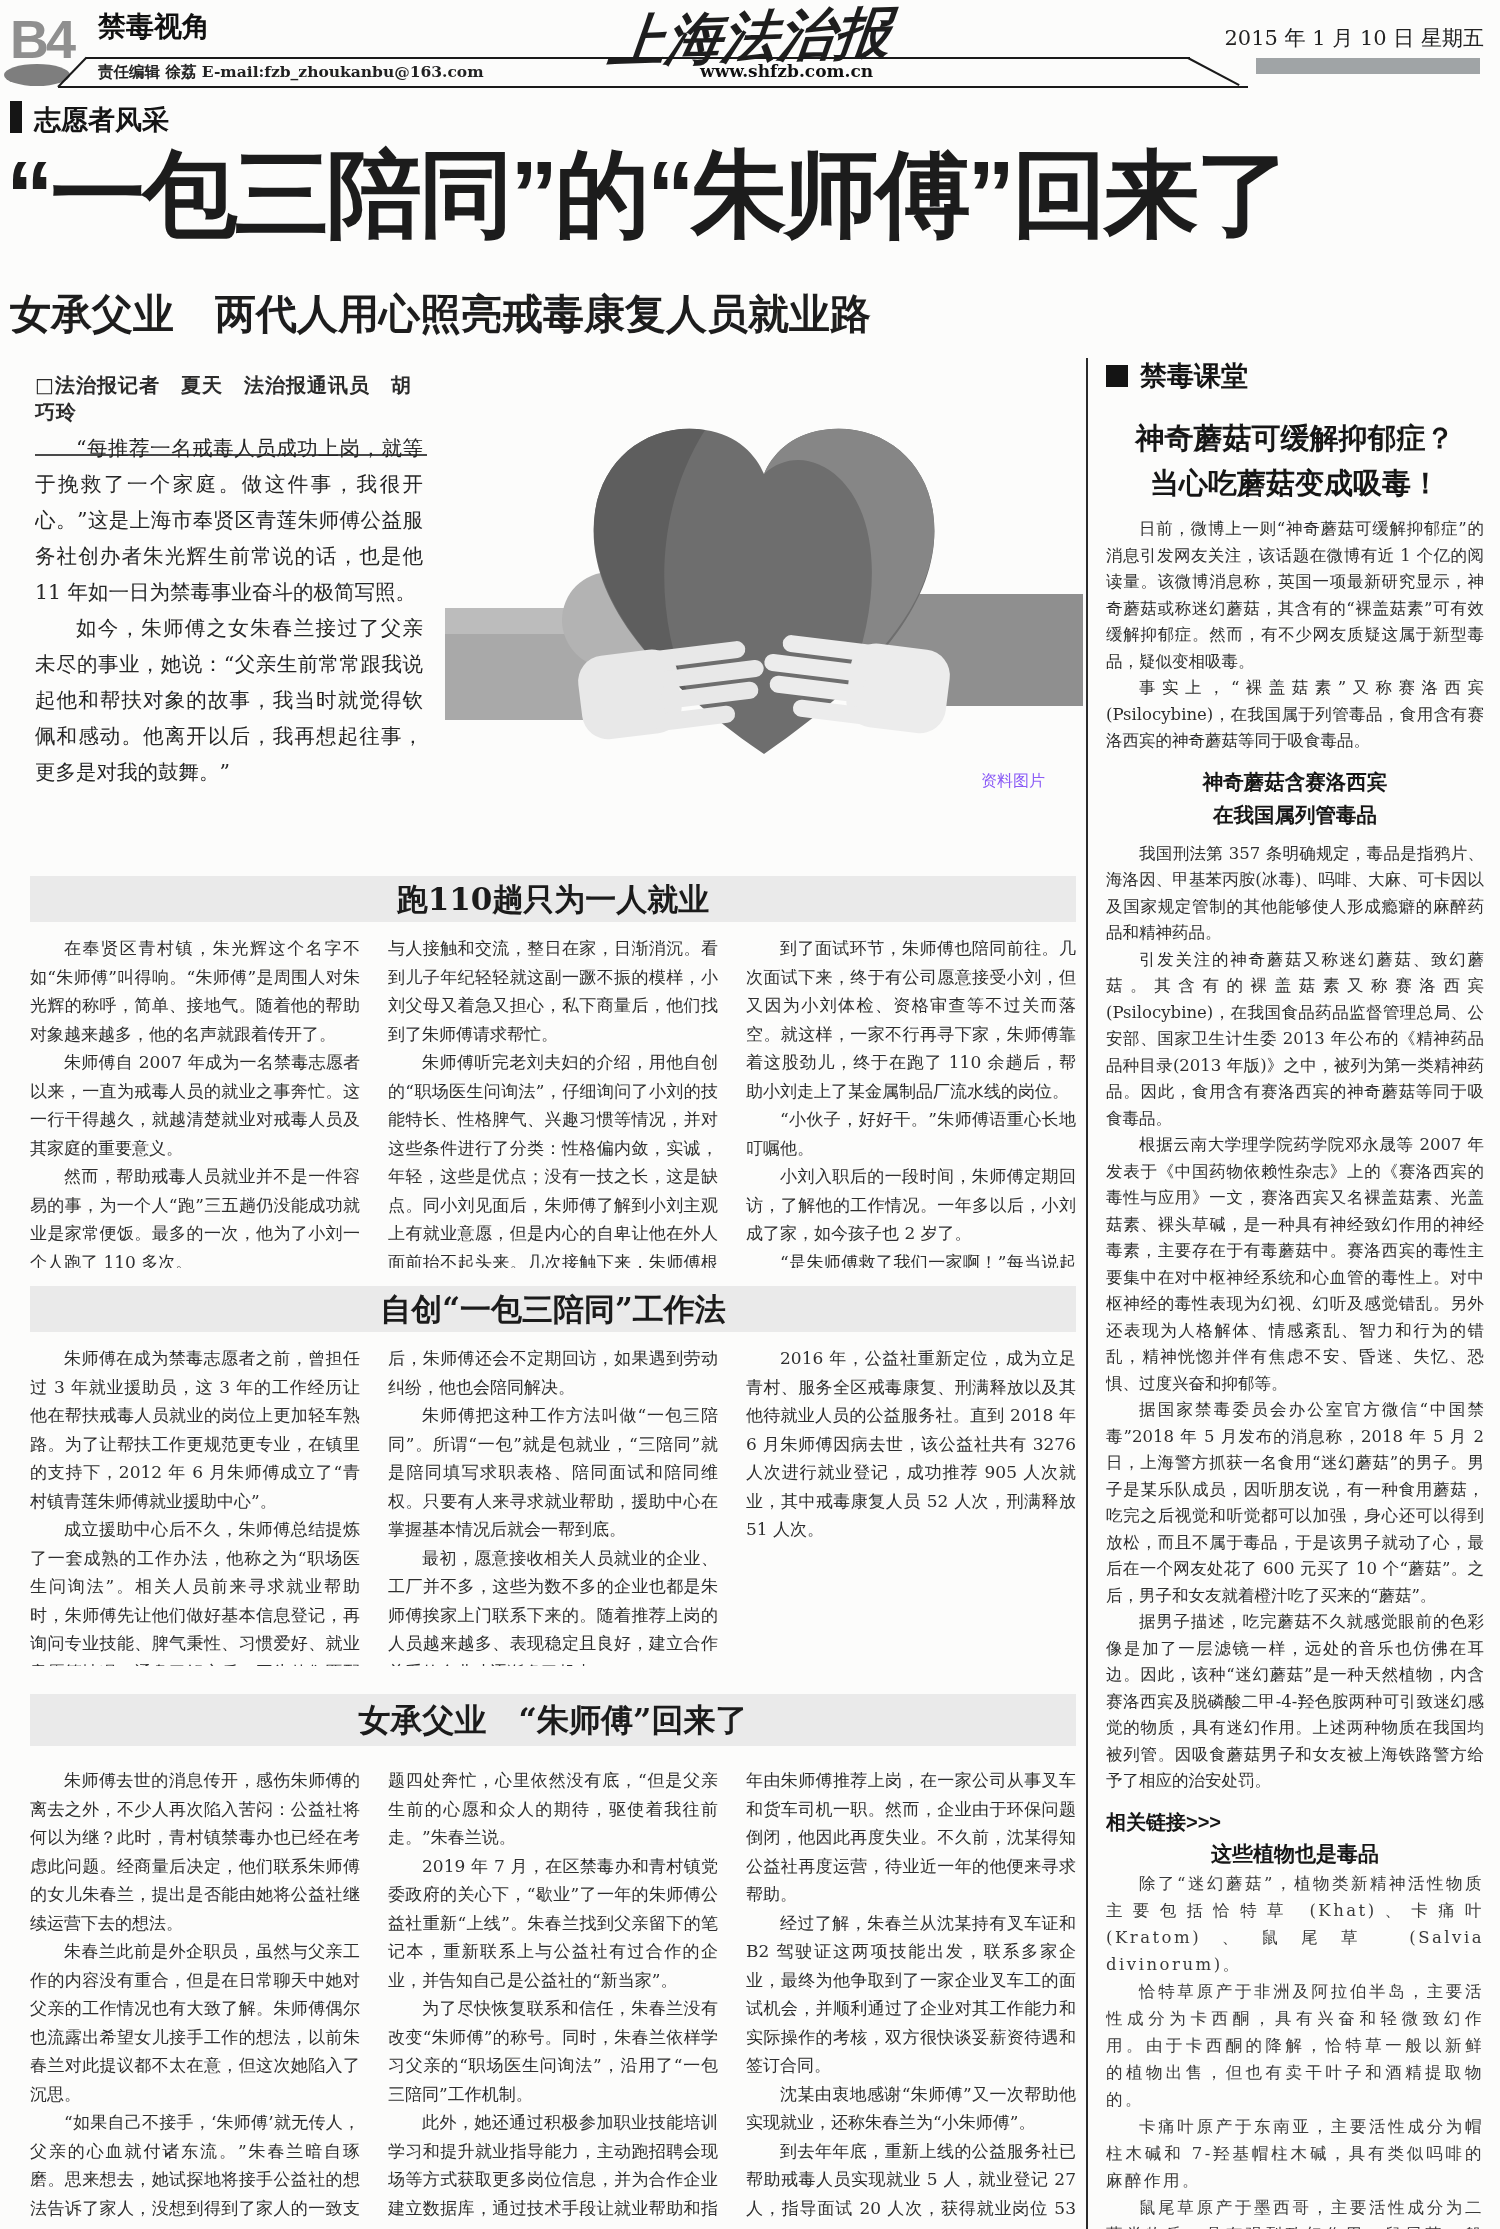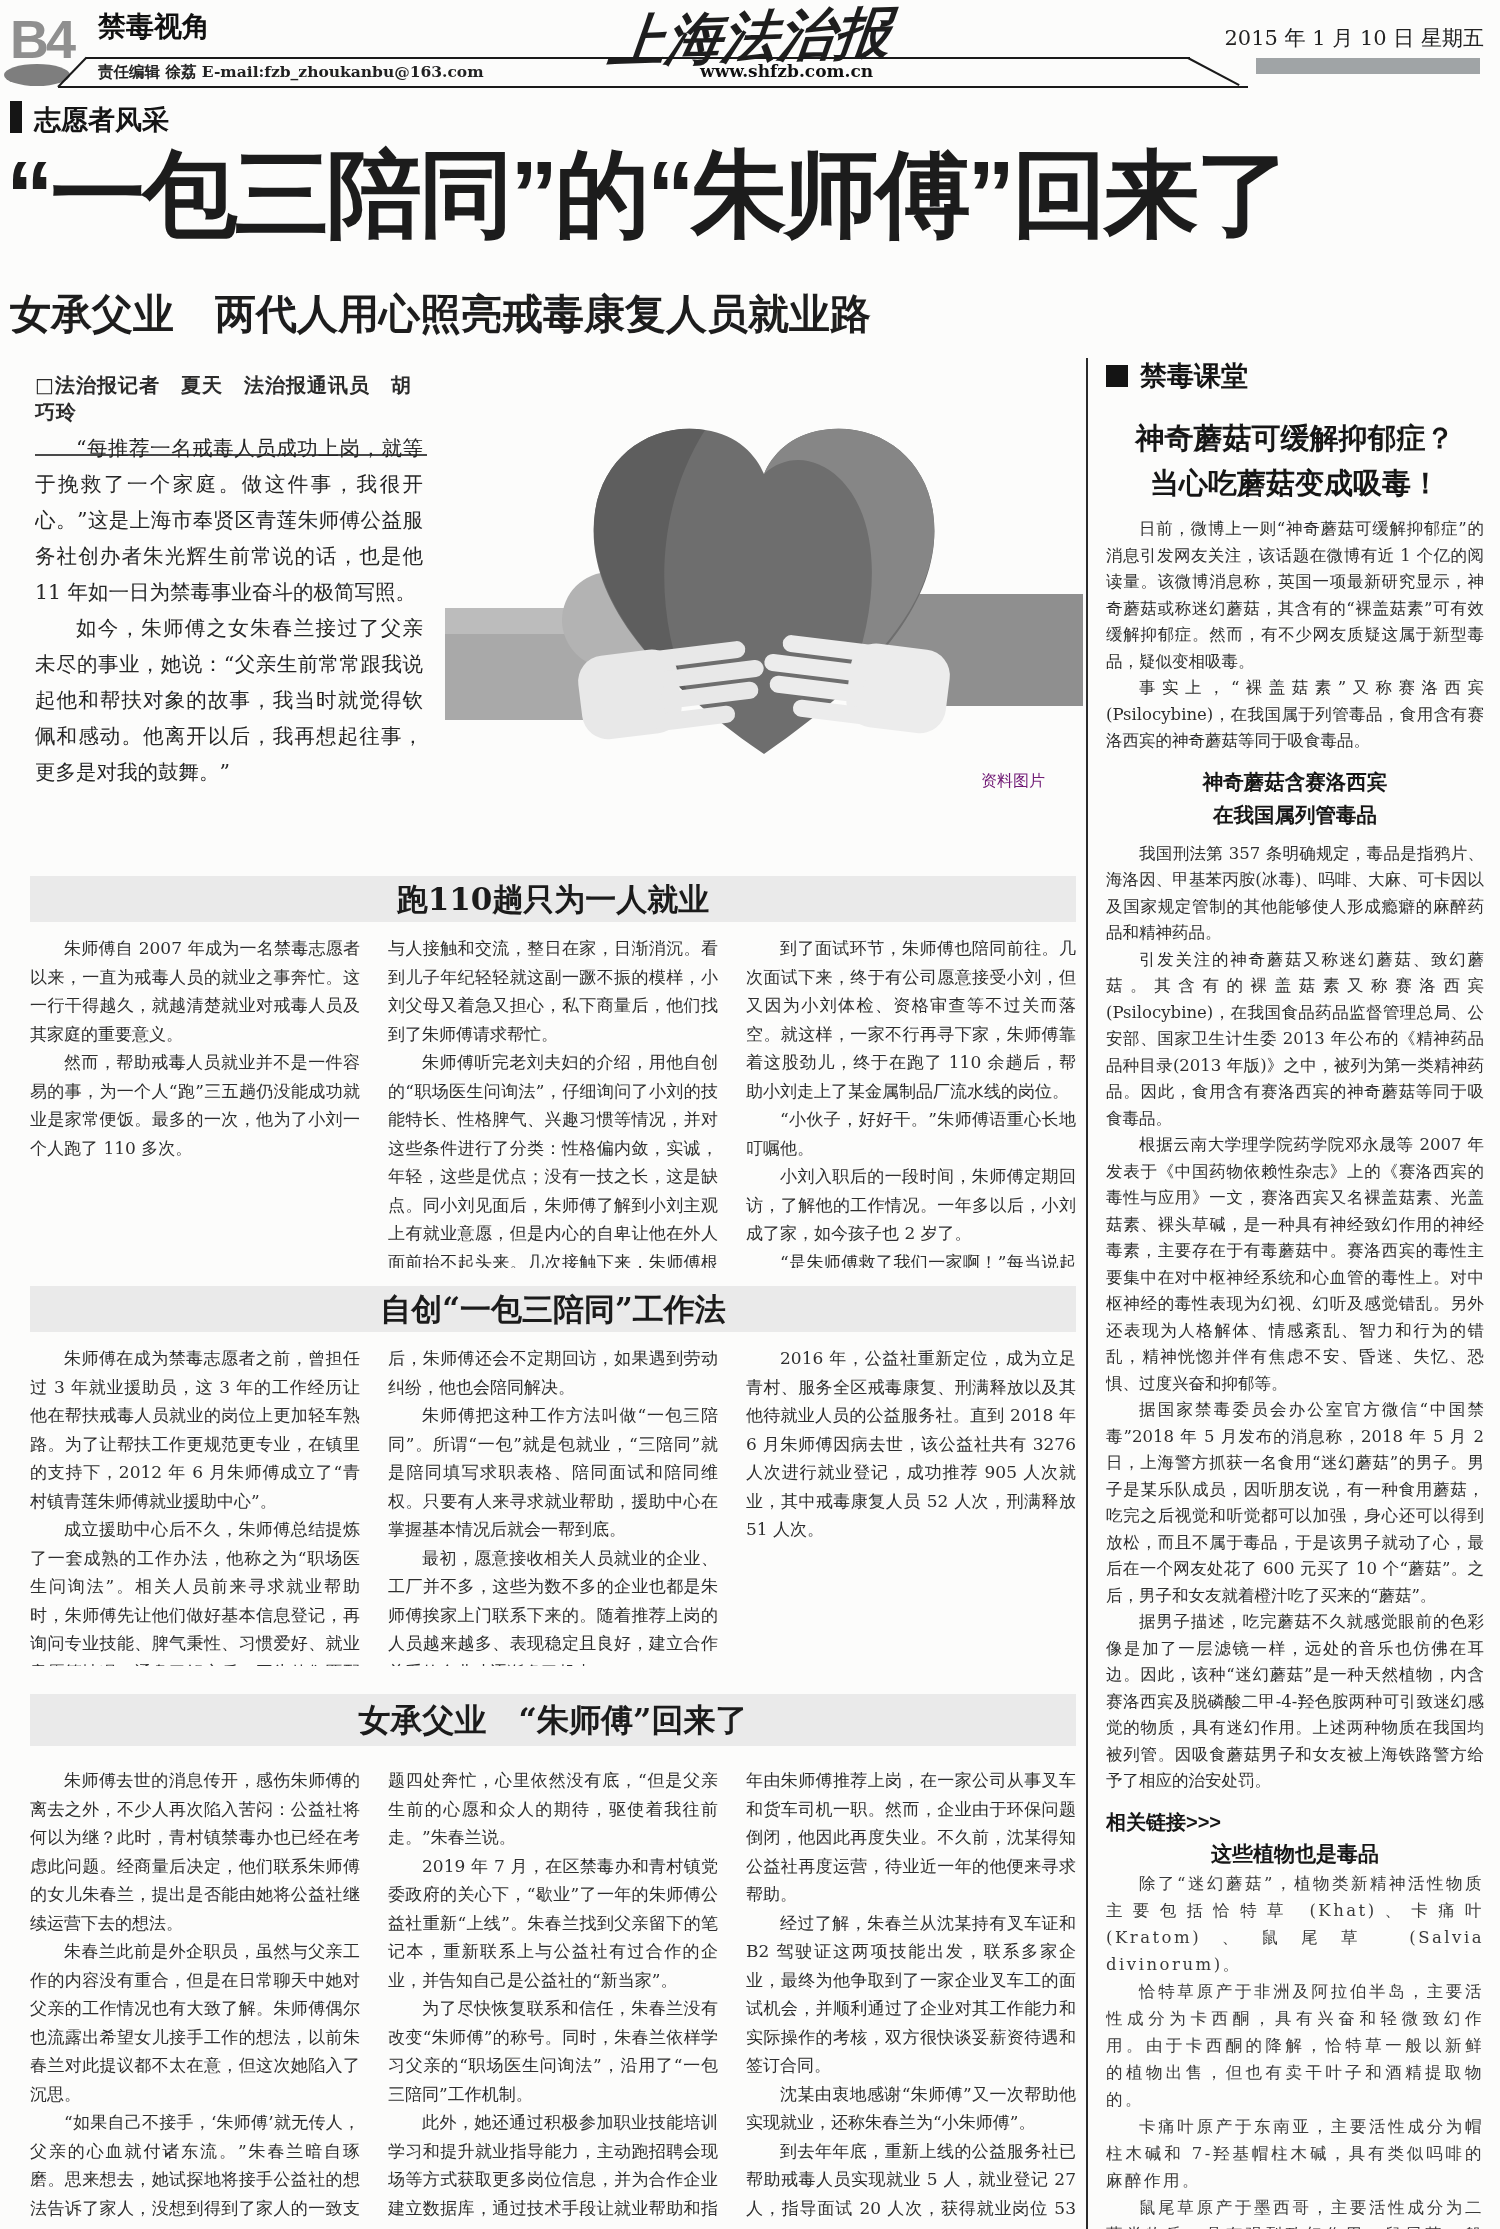--- a/index.html
+++ b/index.html
@@ -33,21 +33,21 @@
   .headline { left:6px; top:132px; width:1490px; font-size:95px; font-weight:900;
               letter-spacing:-3px; color:#1c1c1c; white-space:nowrap; }
   .subhead { left:10px; top:287px; font-size:41px; font-weight:900; color:#1d1d1d; }
   .byline { left:35px; top:372px; width:392px; font-size:20px; font-weight:bold;
             padding-bottom:28px; border-bottom:2px solid #4a4a4a; letter-spacing:1px; }
   .intro { left:35px; top:430px; width:388px; height:430px; overflow:hidden; }
   .intro p { font-size:20.5px; line-height:36px; text-align:justify; text-indent:2em; color:#262626; }
 
   
   .photo { left:445px; top:358px; width:638px; height:440px; }
-  .photo-caption { position:absolute; right:38px; bottom:6px; font-size:16px; color:#701a75; }
+  .photo-caption { position:absolute; right:38px; bottom:6px; font-size:16px; color:#8b5cf6; }
 
   
   .band { left:30px; width:1046px; height:46px; background:#eaeaea; text-align:center; }
   .band span { font-size:31px; font-weight:900; color:#1b1b1b; line-height:46px; }
   .band-1 { top:876px; } .band-2 { top:1286px; } .band-3 { top:1694px; height:52px; }
   .band-3 span { line-height:52px; font-size:32px; }
   .cols { left:30px; width:1046px; display:flex; gap:28px; overflow:hidden; }
   .cols-1 { top:934px;  height:334px; }
   .cols-2 { top:1344px; height:322px; }
   .cols-3 { top:1766px; height:460px; }
@@ -127,20 +127,21 @@
     </g>
   </svg>
   <div class="photo-caption">资料图片</div>
 </div>
 
 <div class="abs band band-1">
   <span>跑110趟只为一人就业</span>
 </div>
 <div class="abs cols cols-1">
   <div class="col">
+      <p>在奉贤区青村镇，朱光辉这个名字不如“朱师傅”叫得响。“朱师傅”是周围人对朱光辉的称呼，简单、接地气。随着他的帮助对象越来越多，他的名声就跟着传开了。</p>
       <p>朱师傅自 2007 年成为一名禁毒志愿者以来，一直为戒毒人员的就业之事奔忙。这一行干得越久，就越清楚就业对戒毒人员及其家庭的重要意义。</p>
       <p>然而，帮助戒毒人员就业并不是一件容易的事，为一个人“跑”三五趟仍没能成功就业是家常便饭。最多的一次，他为了小刘一个人跑了 110 多次。</p>
     </div>
   <div class="col">
       <p class="cont">与人接触和交流，整日在家，日渐消沉。看到儿子年纪轻轻就这副一蹶不振的模样，小刘父母又着急又担心，私下商量后，他们找到了朱师傅请求帮忙。</p>
       <p>朱师傅听完老刘夫妇的介绍，用他自创的“职场医生问询法”，仔细询问了小刘的技能特长、性格脾气、兴趣习惯等情况，并对这些条件进行了分类：性格偏内敛，实诚，年轻，这些是优点；没有一技之长，这是缺点。同小刘见面后，朱师傅了解到小刘主观上有就业意愿，但是内心的自卑让他在外人面前抬不起头来。几次接触下来，朱师傅根据掌握的信息，给小刘匹配了工作岗位。</p>
     </div>
   <div class="col">
       <p>到了面试环节，朱师傅也陪同前往。几次面试下来，终于有公司愿意接受小刘，但又因为小刘体检、资格审查等不过关而落空。就这样，一家不行再寻下家，朱师傅靠着这股劲儿，终于在跑了 110 余趟后，帮助小刘走上了某金属制品厂流水线的岗位。</p>
       <p>“小伙子，好好干。”朱师傅语重心长地叮嘱他。</p>

